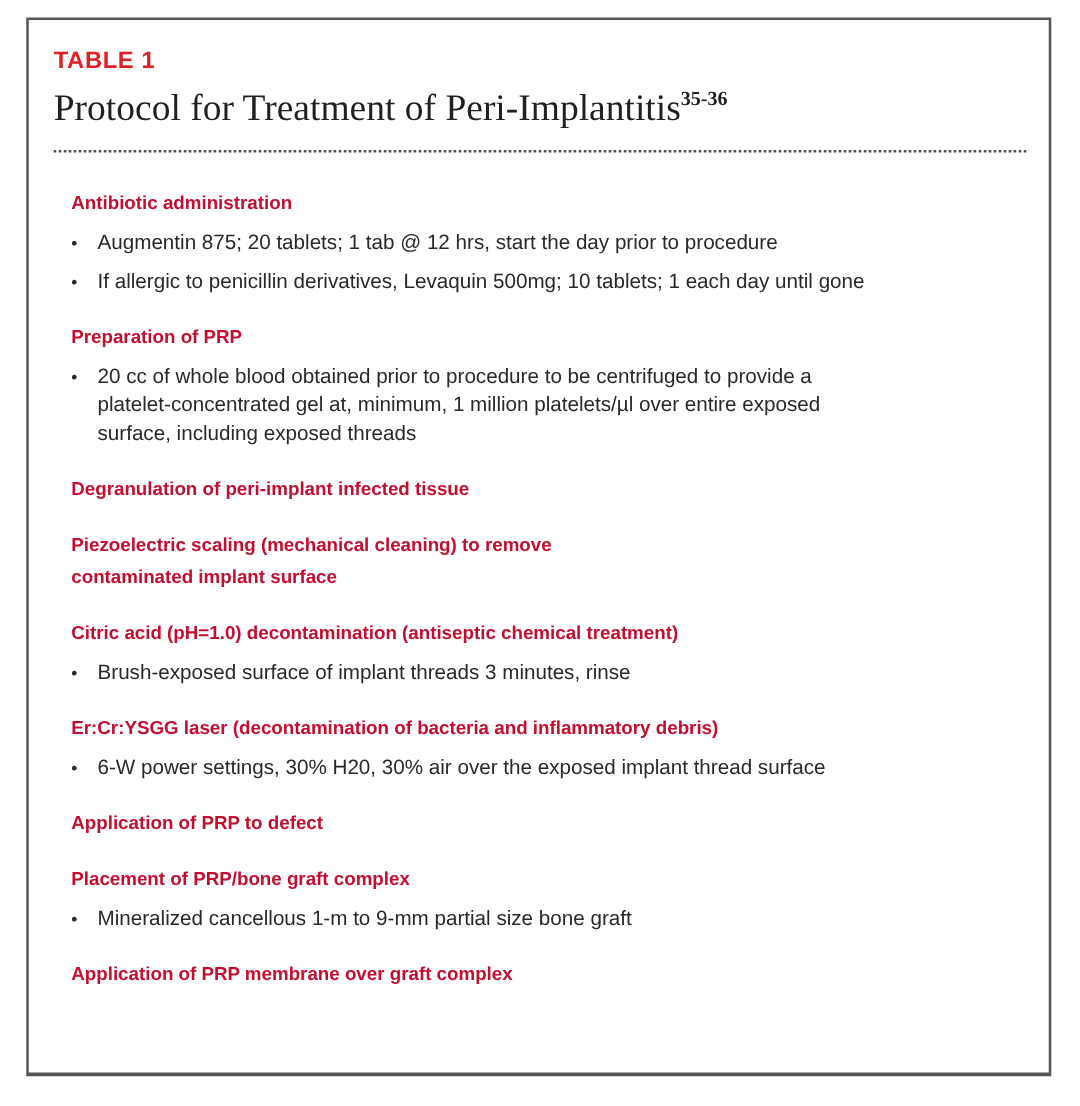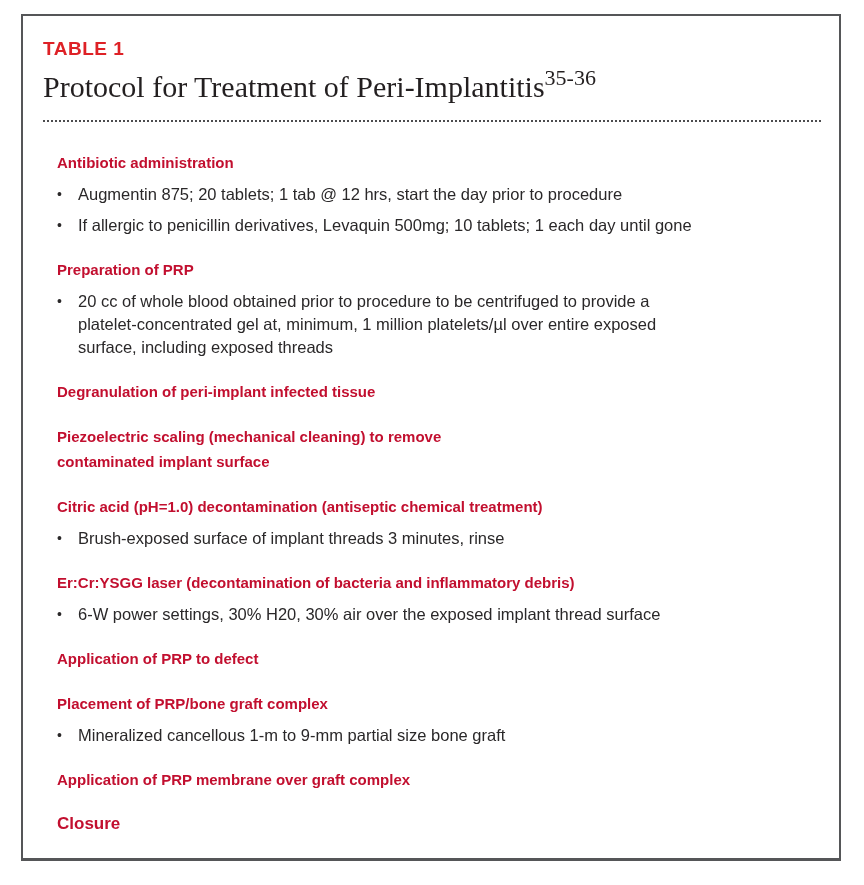--- a/index.html
+++ b/index.html
@@ -42,25 +42,26 @@
   }
   .table-title {
     margin-top: 9px;
     font-family: "Liberation Serif", serif;
     font-weight: normal;
     font-size: 30px;
     line-height: 36px;
     color: #231f20;
   }
   .table-title sup {
-    font-size: 22px;
+    font-size: 16px;
     line-height: 0;
     position: relative;
     top: -1px;
     vertical-align: super;
+    font-weight: bold;
   }
   .dotted-rule {
     margin-top: 15px;
     height: 0;
     border-top: 2px dotted var(--rule);
   }
   .sections {
     margin-top: 28px;
     padding: 0 14px 0 34px;
   }
@@ -154,17 +155,14 @@
       <div class="section">
         <div class="section-heading">Placement of PRP/bone graft complex</div>
         <div class="bullet">
           <span class="bullet-marker">•</span>
           <span class="bullet-text">Mineralized cancellous 1-m to 9-mm partial size bone graft</span>
         </div>
       </div>
       <div class="section">
         <div class="section-heading">Application of PRP membrane over graft complex</div>
       </div>
-      <div class="section">
-        <div class="section-heading small">Closure</div>
-      </div>
     </div>
 </div>
 
 </body></html>

